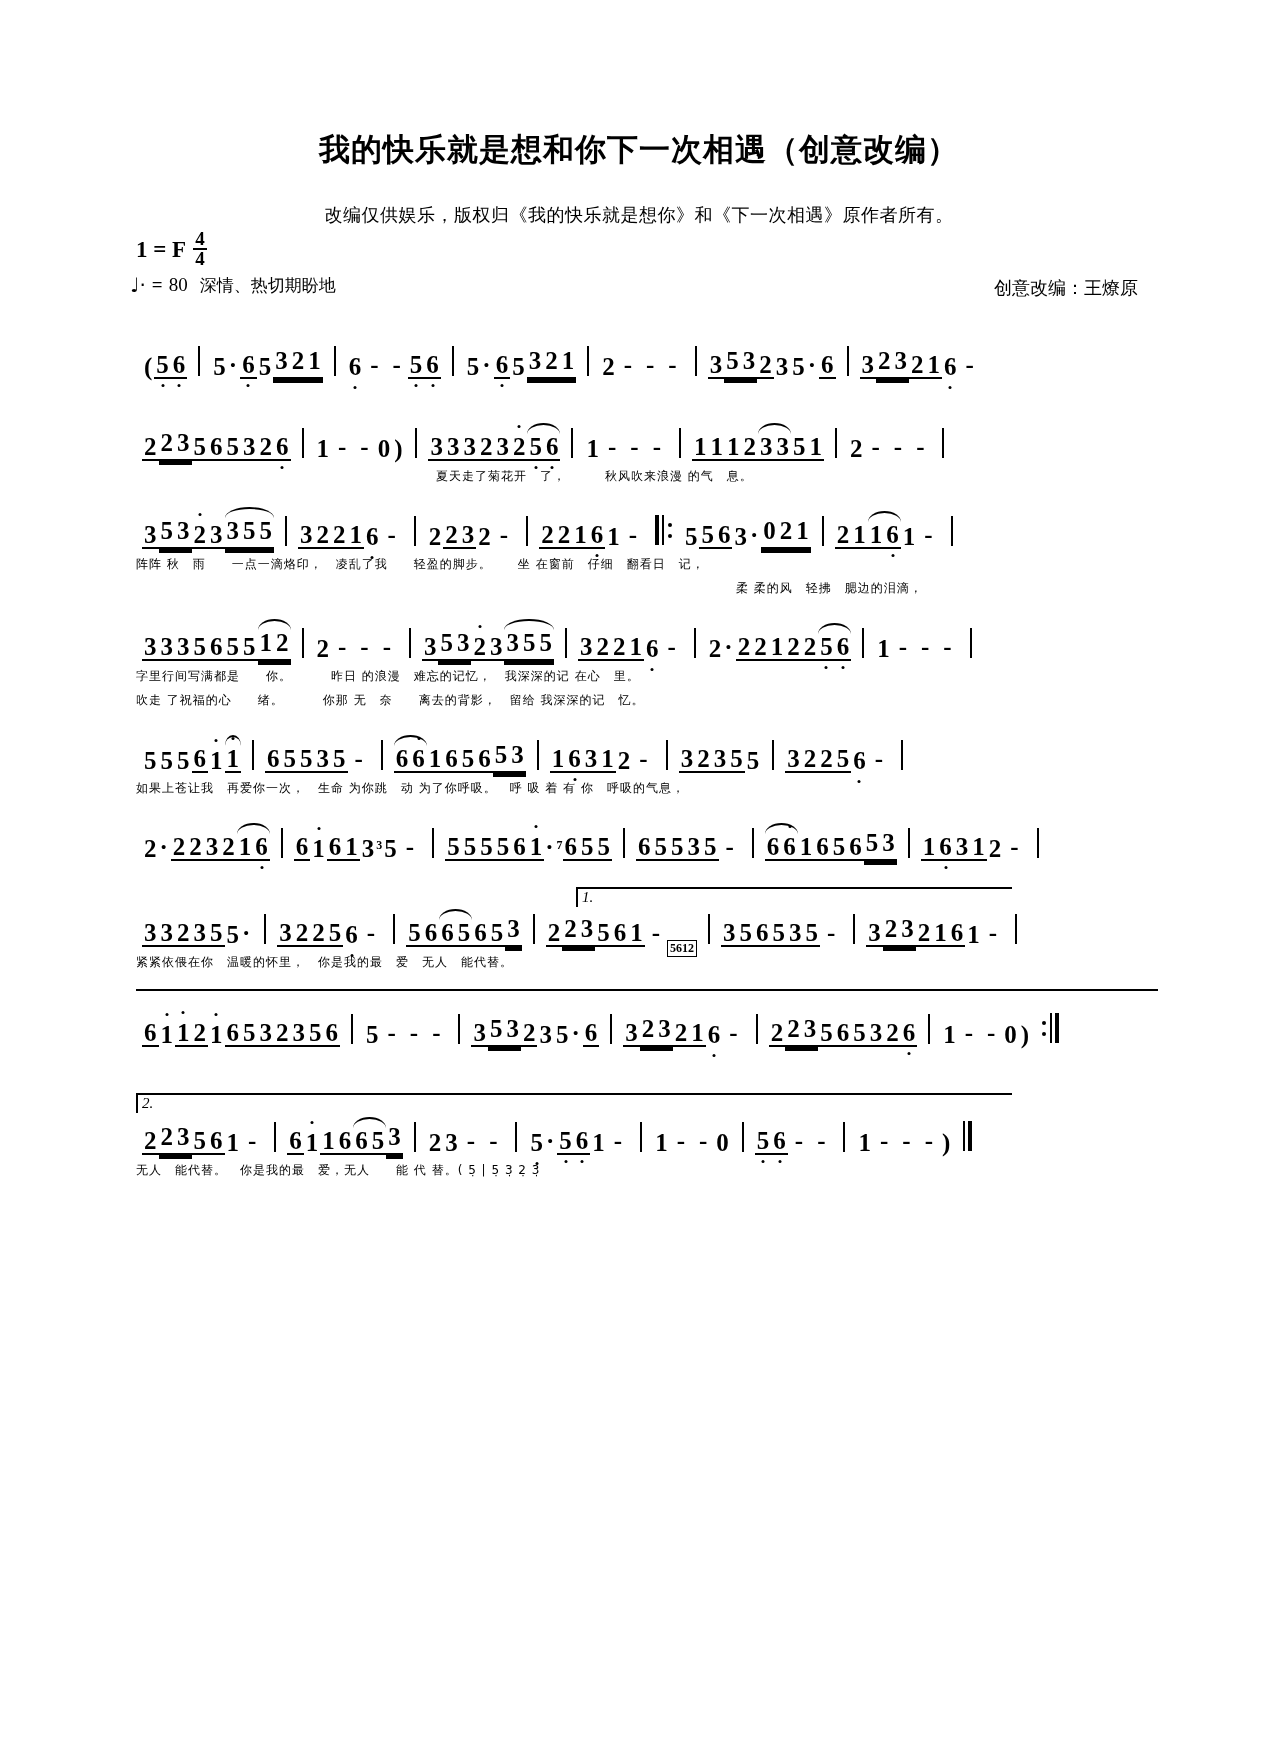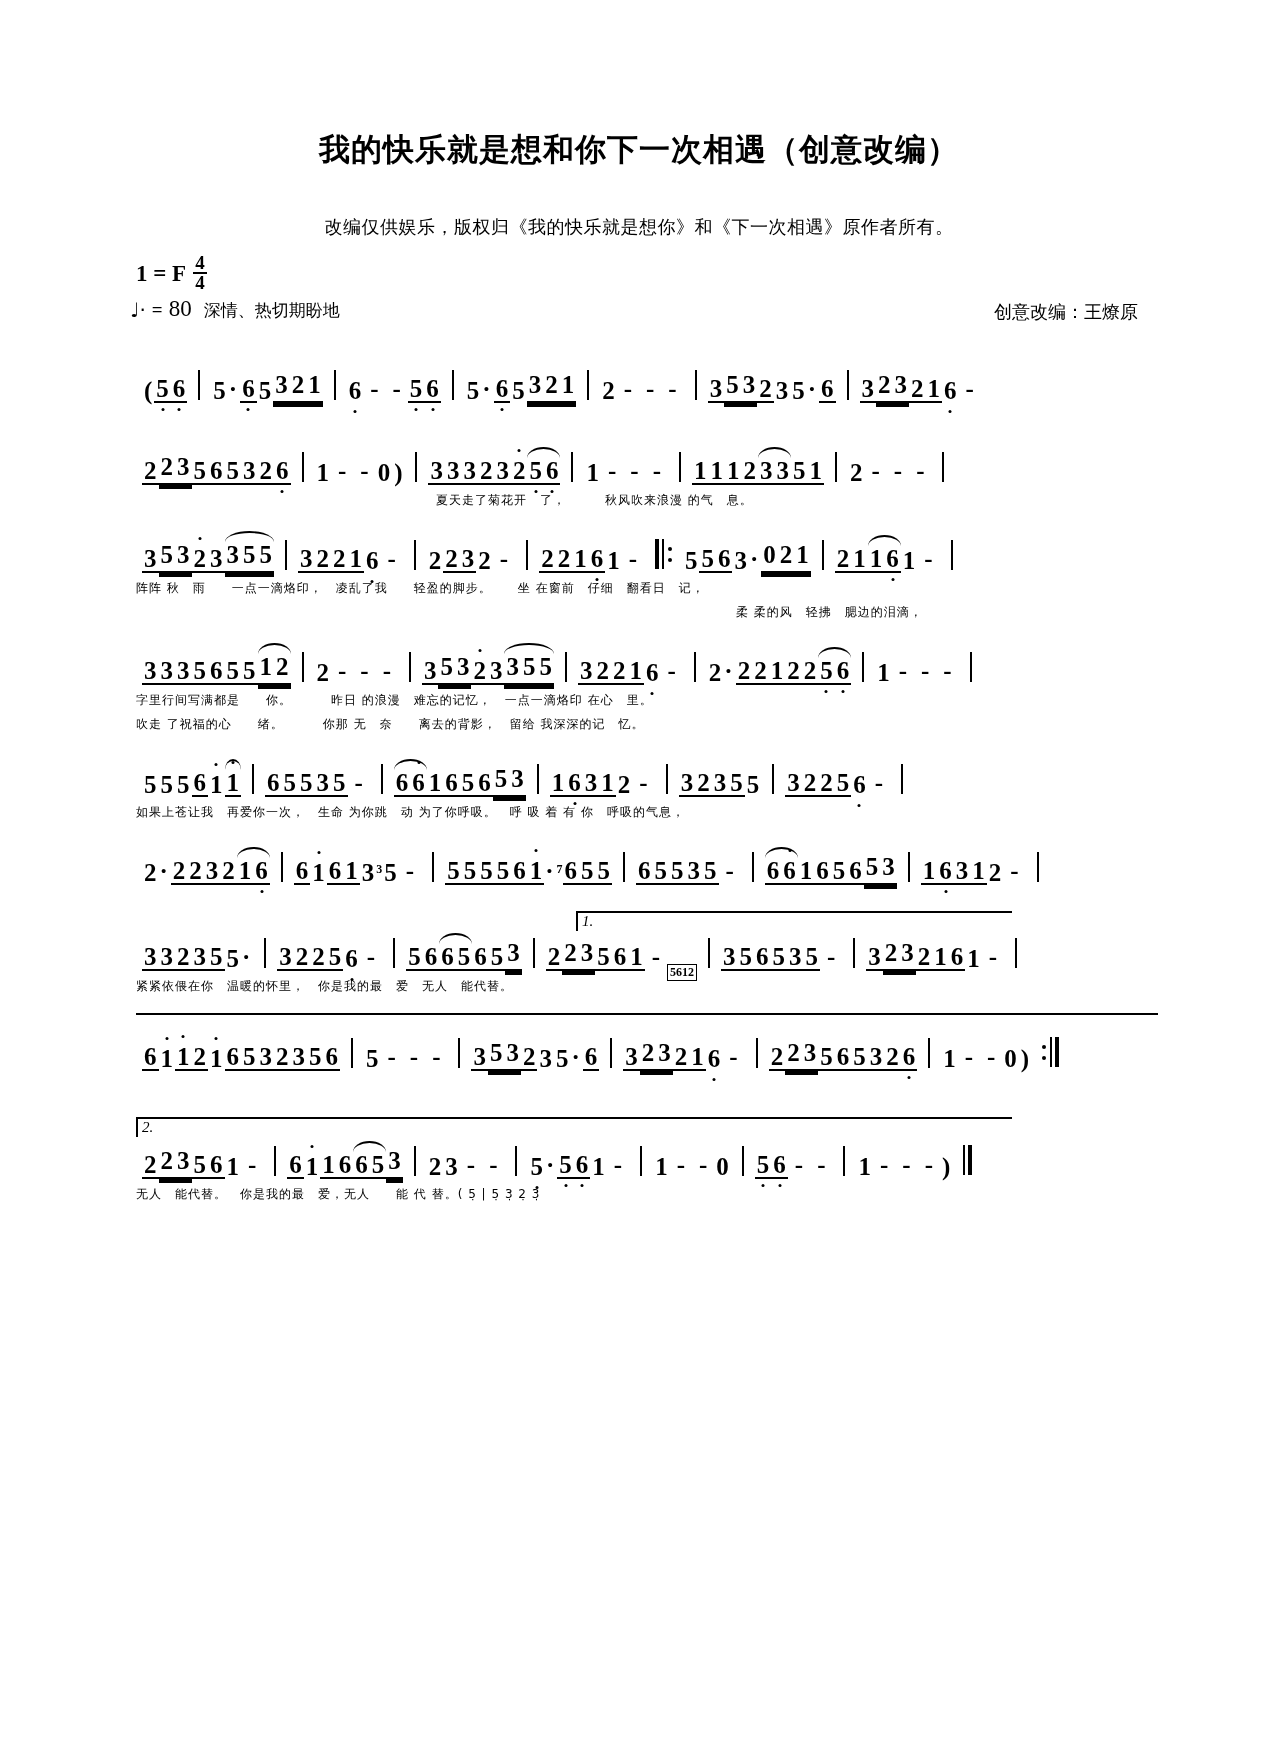--- a/index.html
+++ b/index.html
@@ -31,21 +31,21 @@
     font-weight: bold;
     letter-spacing: 1px;
     margin: 0;
     padding-top: 132px;
     line-height: 1.1;
   }
   .subtitle {
     text-align: center;
     font-family: "Liberation Serif", "DejaVu Serif", serif;
     font-size: 18px;
-    margin: 16px;
+    margin: 4px;
     padding-top: 33px;
     letter-spacing: 0.5px;
   }
 
   .meta {
     position: relative;
     height: 86px;
   }
   .keysig {
     position: absolute;
@@ -82,21 +82,21 @@
     gap: 6px;
     white-space: nowrap;
   }
   .tempo .noteglyph {
     font-family: "DejaVu Sans", sans-serif;
     font-size: 20px;
     position: relative;
     top: 1px;
   }
   .tempo .eq { font-family: "Liberation Serif", serif; font-size: 19px; font-weight: bold;}
-  .tempo .bpm { font-family: "Liberation Serif", serif; font-size: 23px; }
+  .tempo .bpm { font-family: "Liberation Serif", serif; font-size: 19px; }
   .tempo .mood { font-size: 17px; margin-left: 6px; }
 
   .credit {
     position: absolute;
     right: 140px;
     top: 45px;
     font-family: "DejaVu Sans", "Liberation Sans", sans-serif;
     font-size: 18px;
     white-space: nowrap;
   }
@@ -608,21 +608,21 @@
         </span>
         <span class="barline"></span>
         <span class="measure">
           <span class="note">1</span>
             <span class="dash">-</span>
             <span class="dash">-</span>
             <span class="dash">-</span>
         </span>
         <span class="barline"></span>
       </div>
-      <div class="lyricrow">字里行间写满都是　　你。　　　昨日 的浪漫　难忘的记忆，　一点一滴烙印 在心　里。</div>
+      <div class="lyricrow">字里行间写满都是　　你。　　　昨日 的浪漫　难忘的记忆，　我深深的记 在心　里。</div>
       <div class="lyricrow">吹走 了祝福的心　　绪。　　　你那 无　奈　　离去的背影，　留给 我深深的记　忆。</div>
     </div>
 
     <div class="system sysblock" style="margin-top:14px">
       <div class="staffrow">
         <span class="measure">
           <span class="note">5</span>
           <span class="note">5</span>
           <span class="note">5</span>
           <span class="grp beam1">

